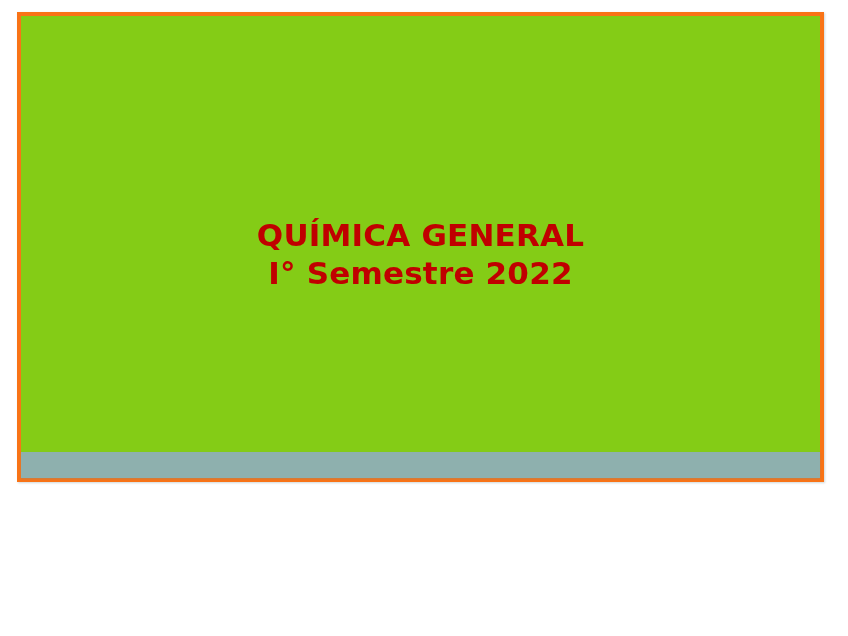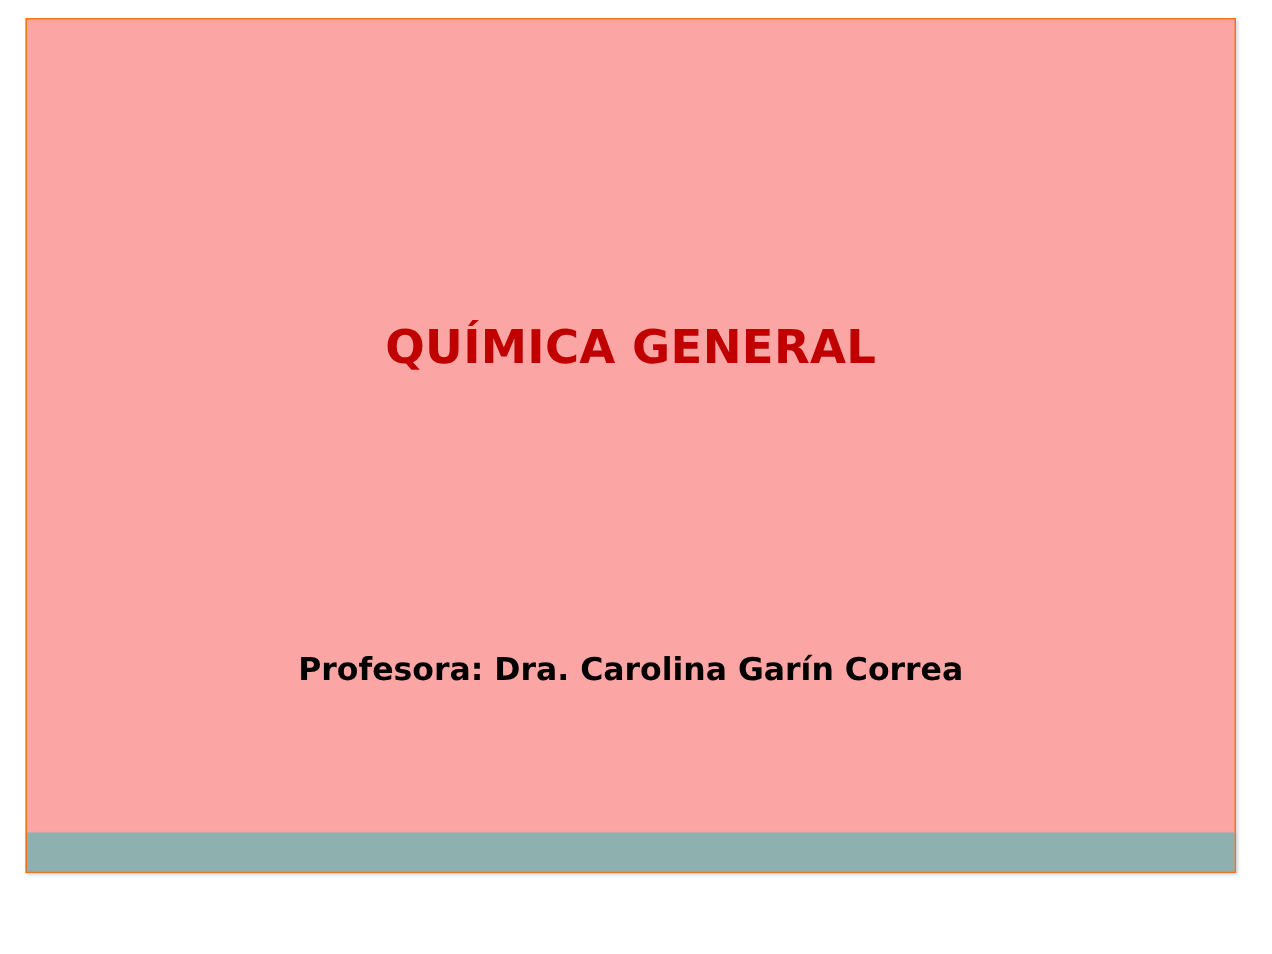--- a/index.html
+++ b/index.html
@@ -13,24 +13,24 @@
     font-family: "DejaVu Sans", sans-serif;
     overflow: hidden;
   }
 
   
   .slide {
     position: absolute;
     left: 17px;
     top: 12px;
     width: 807px;
-    height: 570px;
+    height: 470px;
     box-sizing: border-box;
-    background: #fca5a5;
-    border: 1px solid #f97316;
+    background: #84cc16;
+    border: 4px solid #f97316;
     box-shadow: 1px 1px 2px rgba(120,140,145,0.35);
   }
 
   
   .title-block {
     position: absolute;
     left: 0;
     right: 0;
     top: 200px;
     text-align: center;
@@ -75,21 +75,19 @@
     box-shadow: 0 1px 2px rgba(120,140,145,0.40);
   }
 </style>
 </head>
 <body>
 
 <div class="slide">
 
   <div class="title-block">
     <span class="title-line">QUÍMICA GENERAL</span>
+    <span class="title-line">I° Semestre 2022</span>
   </div>
 
-  <div class="subtitle-block">
-    <span class="subtitle-line">Profesora: Dra. Carolina Garín Correa</span>
-  </div>
 
   <div class="bottom-bar"></div>
 
 </div>
 
 </body></html>

